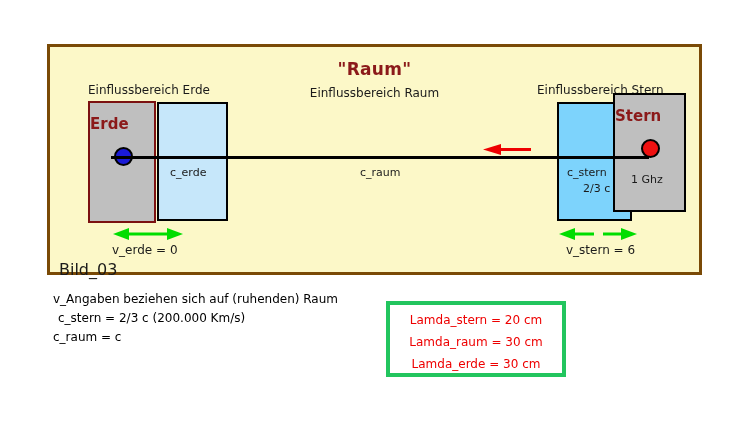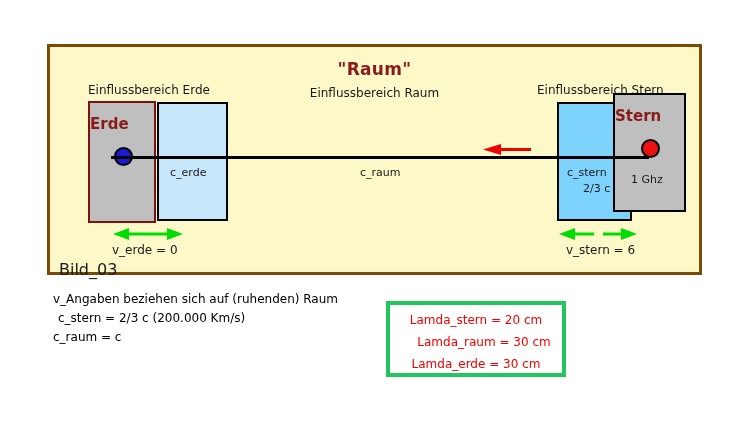--- a/index.html
+++ b/index.html
@@ -216,21 +216,21 @@
   .lambda-line {
     position: absolute;
     left: 0;
     width: 100%;
     text-align: center;
     color: #ee0000;
     font-size: 12px;
     white-space: nowrap;
   }
   #lambda-0 { top: 8px; }
-  #lambda-1 { top: 30px; padding-left: 8px; }
+  #lambda-1 { top: 30px; }
   #lambda-2 { top: 52px; }
 </style>
 </head>
 <body>
 
 <div id="main-panel">
 
   <div class="raum-title">"Raum"</div>
   <div class="raum-sub">Einflussbereich Raum</div>
 

